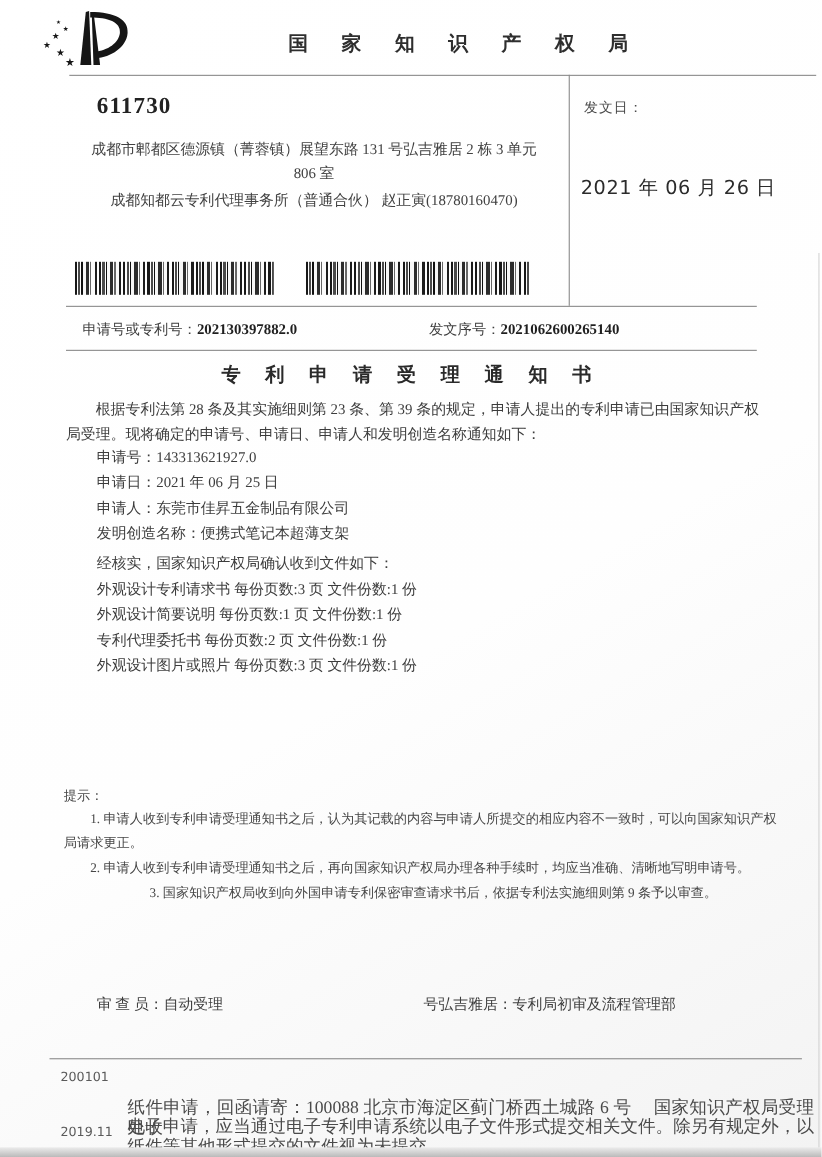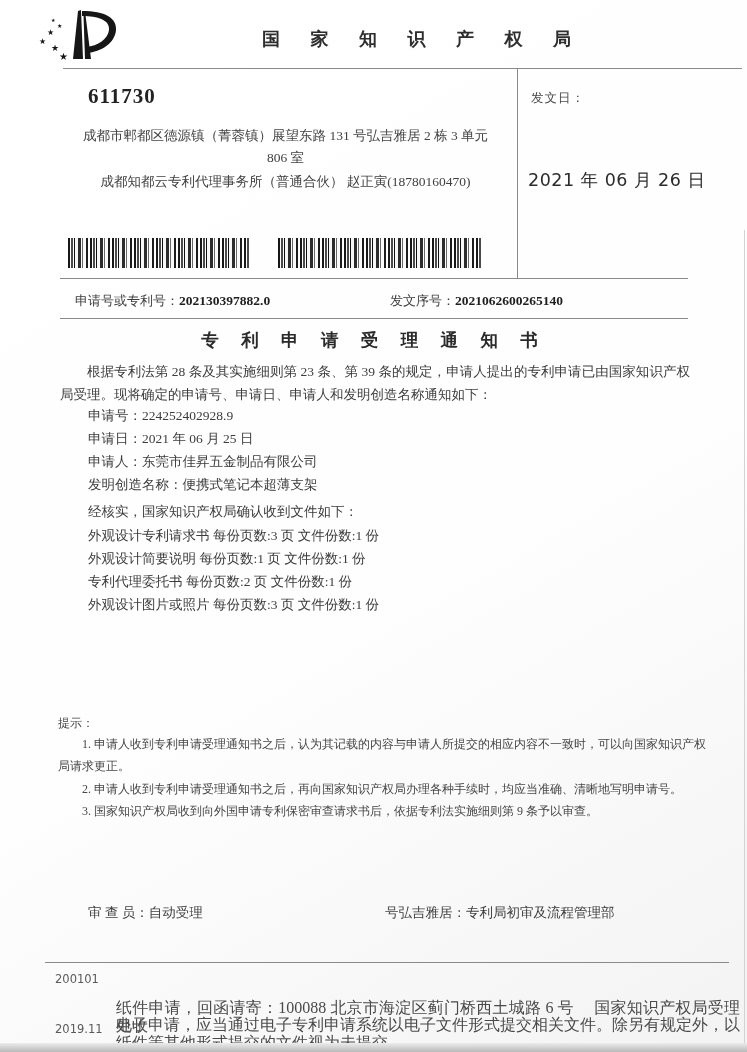--- a/index.html
+++ b/index.html
@@ -71,21 +71,21 @@
     </svg>
   </div>
 
   <div class="abs header-title" style="left:262px;top:27px;">国 家 知 识 产 权 局</div>
 
   <div class="abs rule" style="left:63px;top:68px;width:679px;"></div>
 
   <div class="abs vline" style="left:517px;top:68px;height:210px;"></div>
 
   <div class="abs issue-label" style="left:531px;top:90px;">发文日：</div>
-  <div class="abs issue-date" style="left:528px;top:168px;text-align:center;">2021 年 06 月 26 日</div>
+  <div class="abs issue-date" style="left:528px;top:158px;text-align:center;">2021 年 06 月 26 日</div>
 
   <div class="abs mail-code" style="left:88px;top:84px;">611730</div>
   <div class="abs addr" style="left:58px;top:127px;width:455px;">成都市郫都区德源镇（菁蓉镇）展望东路 131 号弘吉雅居 2 栋 3 单元</div>
   <div class="abs addr" style="left:58px;top:149px;width:455px;">806 室</div>
   <div class="abs addr" style="left:58px;top:173px;width:455px;">成都知都云专利代理事务所（普通合伙）  赵正寅(18780160470)</div>
 
   <div class="abs barcode" style="left:68px;top:238px;width:181px;height:30px;"></div>
   <div class="abs barcode" style="left:278px;top:238px;width:203px;height:30px;"></div>
 
   <div class="abs rule" style="left:60px;top:278px;width:628px;"></div>
@@ -96,36 +96,36 @@
   <div class="abs" style="left:390px;top:291px;">
     <span class="ref-label">发文序号：</span><span class="ref-value">2021062600265140</span>
   </div>
 
   <div class="abs rule" style="left:60px;top:318px;width:628px;"></div>
 
   <div class="abs doc-title" style="left:60px;top:328px;width:628px;">专 利 申 请 受 理 通 知 书</div>
 
   <div class="abs body-par indent" style="left:60px;top:360px;width:630px;">根据专利法第 28 条及其实施细则第 23 条、第 39 条的规定，申请人提出的专利申请已由国家知识产权局受理。现将确定的申请号、申请日、申请人和发明创造名称通知如下：</div>
 
-  <div class="abs detail-line" style="left:88px;top:407px;">申请号：224252402928.9</div>
+  <div class="abs detail-line" style="left:88px;top:407px;">申请号：143313621927.0</div>
   <div class="abs detail-line" style="left:88px;top:430px;">申请日：2021 年 06 月 25 日</div>
   <div class="abs detail-line" style="left:88px;top:453px;">申请人：东莞市佳昇五金制品有限公司</div>
   <div class="abs detail-line" style="left:88px;top:476px;">发明创造名称：便携式笔记本超薄支架</div>
 
   <div class="abs detail-line" style="left:88px;top:503px;text-align:right;">经核实，国家知识产权局确认收到文件如下：</div>
 
   <div class="abs detail-line" style="left:88px;top:527px;">外观设计专利请求书 每份页数:3 页 文件份数:1 份</div>
   <div class="abs detail-line" style="left:88px;top:550px;">外观设计简要说明 每份页数:1 页 文件份数:1 份</div>
   <div class="abs detail-line" style="left:88px;top:573px;">专利代理委托书 每份页数:2 页 文件份数:1 份</div>
   <div class="abs detail-line" style="left:88px;top:596px;">外观设计图片或照片 每份页数:3 页 文件份数:1 份</div>
 
   <div class="abs tips" style="left:58px;top:712px;">提示：</div>
   <div class="abs tips indent" style="left:58px;top:733px;width:648px;">1. 申请人收到专利申请受理通知书之后，认为其记载的内容与申请人所提交的相应内容不一致时，可以向国家知识产权局请求更正。</div>
   <div class="abs tips indent" style="left:58px;top:778px;width:648px;">2. 申请人收到专利申请受理通知书之后，再向国家知识产权局办理各种手续时，均应当准确、清晰地写明申请号。</div>
-  <div class="abs tips indent" style="left:58px;top:800px;width:648px;">3. 国家知识产权局收到向外国申请专利保密审查请求书后，依据专利法实施细则第 9 条予以审查。</div>
+  <div class="abs tips indent" style="left:58px;top:800px;width:648px;text-align:center;">3. 国家知识产权局收到向外国申请专利保密审查请求书后，依据专利法实施细则第 9 条予以审查。</div>
 
   <div class="abs sign" style="left:88px;top:904px;">
     <span>审 查 员：</span><span>自动受理</span>
   </div>
   <div class="abs sign" style="left:385px;top:904px;">
     <span>号弘吉雅居：</span><span>专利局初审及流程管理部</span>
   </div>
 
   <div class="abs rule" style="left:45px;top:962px;width:684px;"></div>
 

